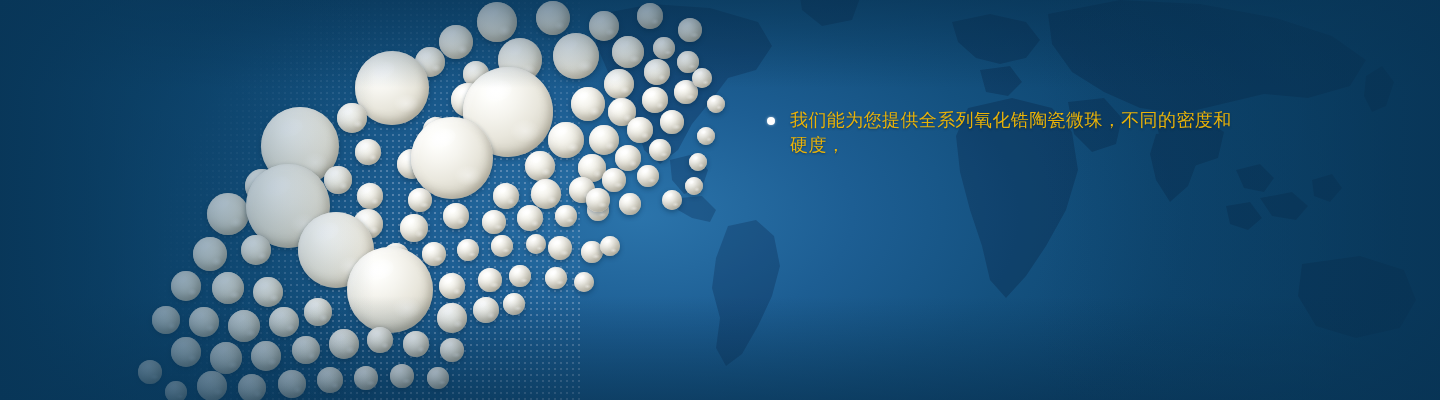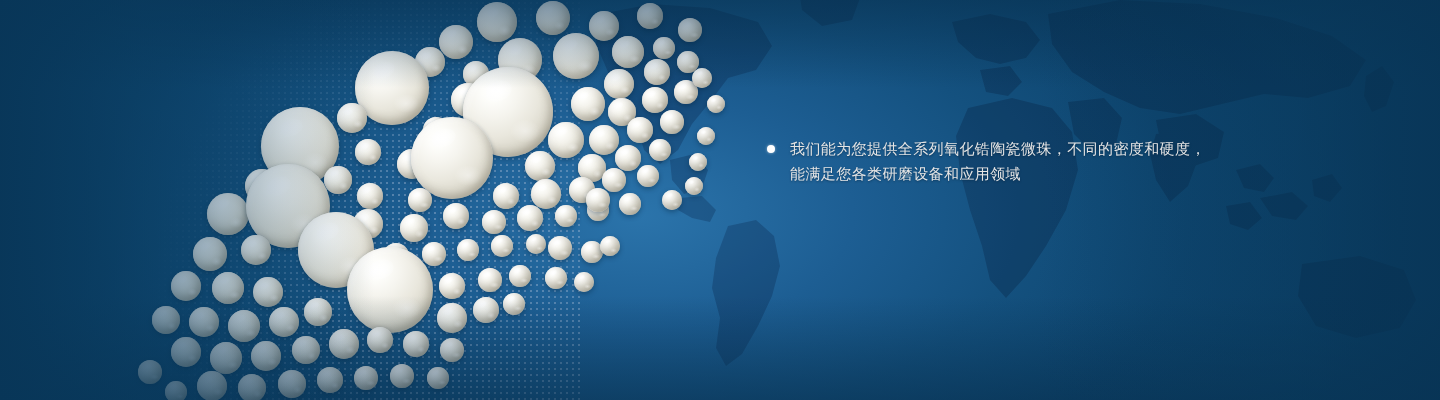--- a/index.html
+++ b/index.html
@@ -104,26 +104,25 @@
     white-space:nowrap;
   }
   .bullets{
     list-style:none;
     margin:0; padding:0;
   }
   .bullet{
     position:relative;
     padding-left:27px;
     margin-bottom:7px;
-    font-size:15px;
+    font-size:18px;
     line-height:25px;
     letter-spacing:.4px;
-    color:#e5e5e5;
+    color:#eab308;
     text-shadow:0 1px 2px rgba(3,28,50,.5);
-    margin-top:28px;
   }
   .bullet:last-child{margin-bottom:0;}
   .bullet-dot{
     position:absolute;
     left:4px; top:9px;
     width:8px; height:8px;
     border-radius:50%;
     background:#ffffff;
     box-shadow:0 0 3px rgba(255,255,255,.55);
   }
@@ -291,21 +290,20 @@
   <div class="bg-vignette"></div>
 
   <div class="copy">
 
 
     <ul class="bullets">
 
       <li class="bullet">
         <span class="bullet-dot"></span>
         <span class="bullet-text">我们能为您提供全系列氧化锆陶瓷微珠，不同的密度和硬度，</span>
-        <span class="bullet-line2">能满足您各类研磨设备和应用领域</span>
       </li>
 
 
 
     </ul>
   </div>
 
 </div>
 
 </body></html>

